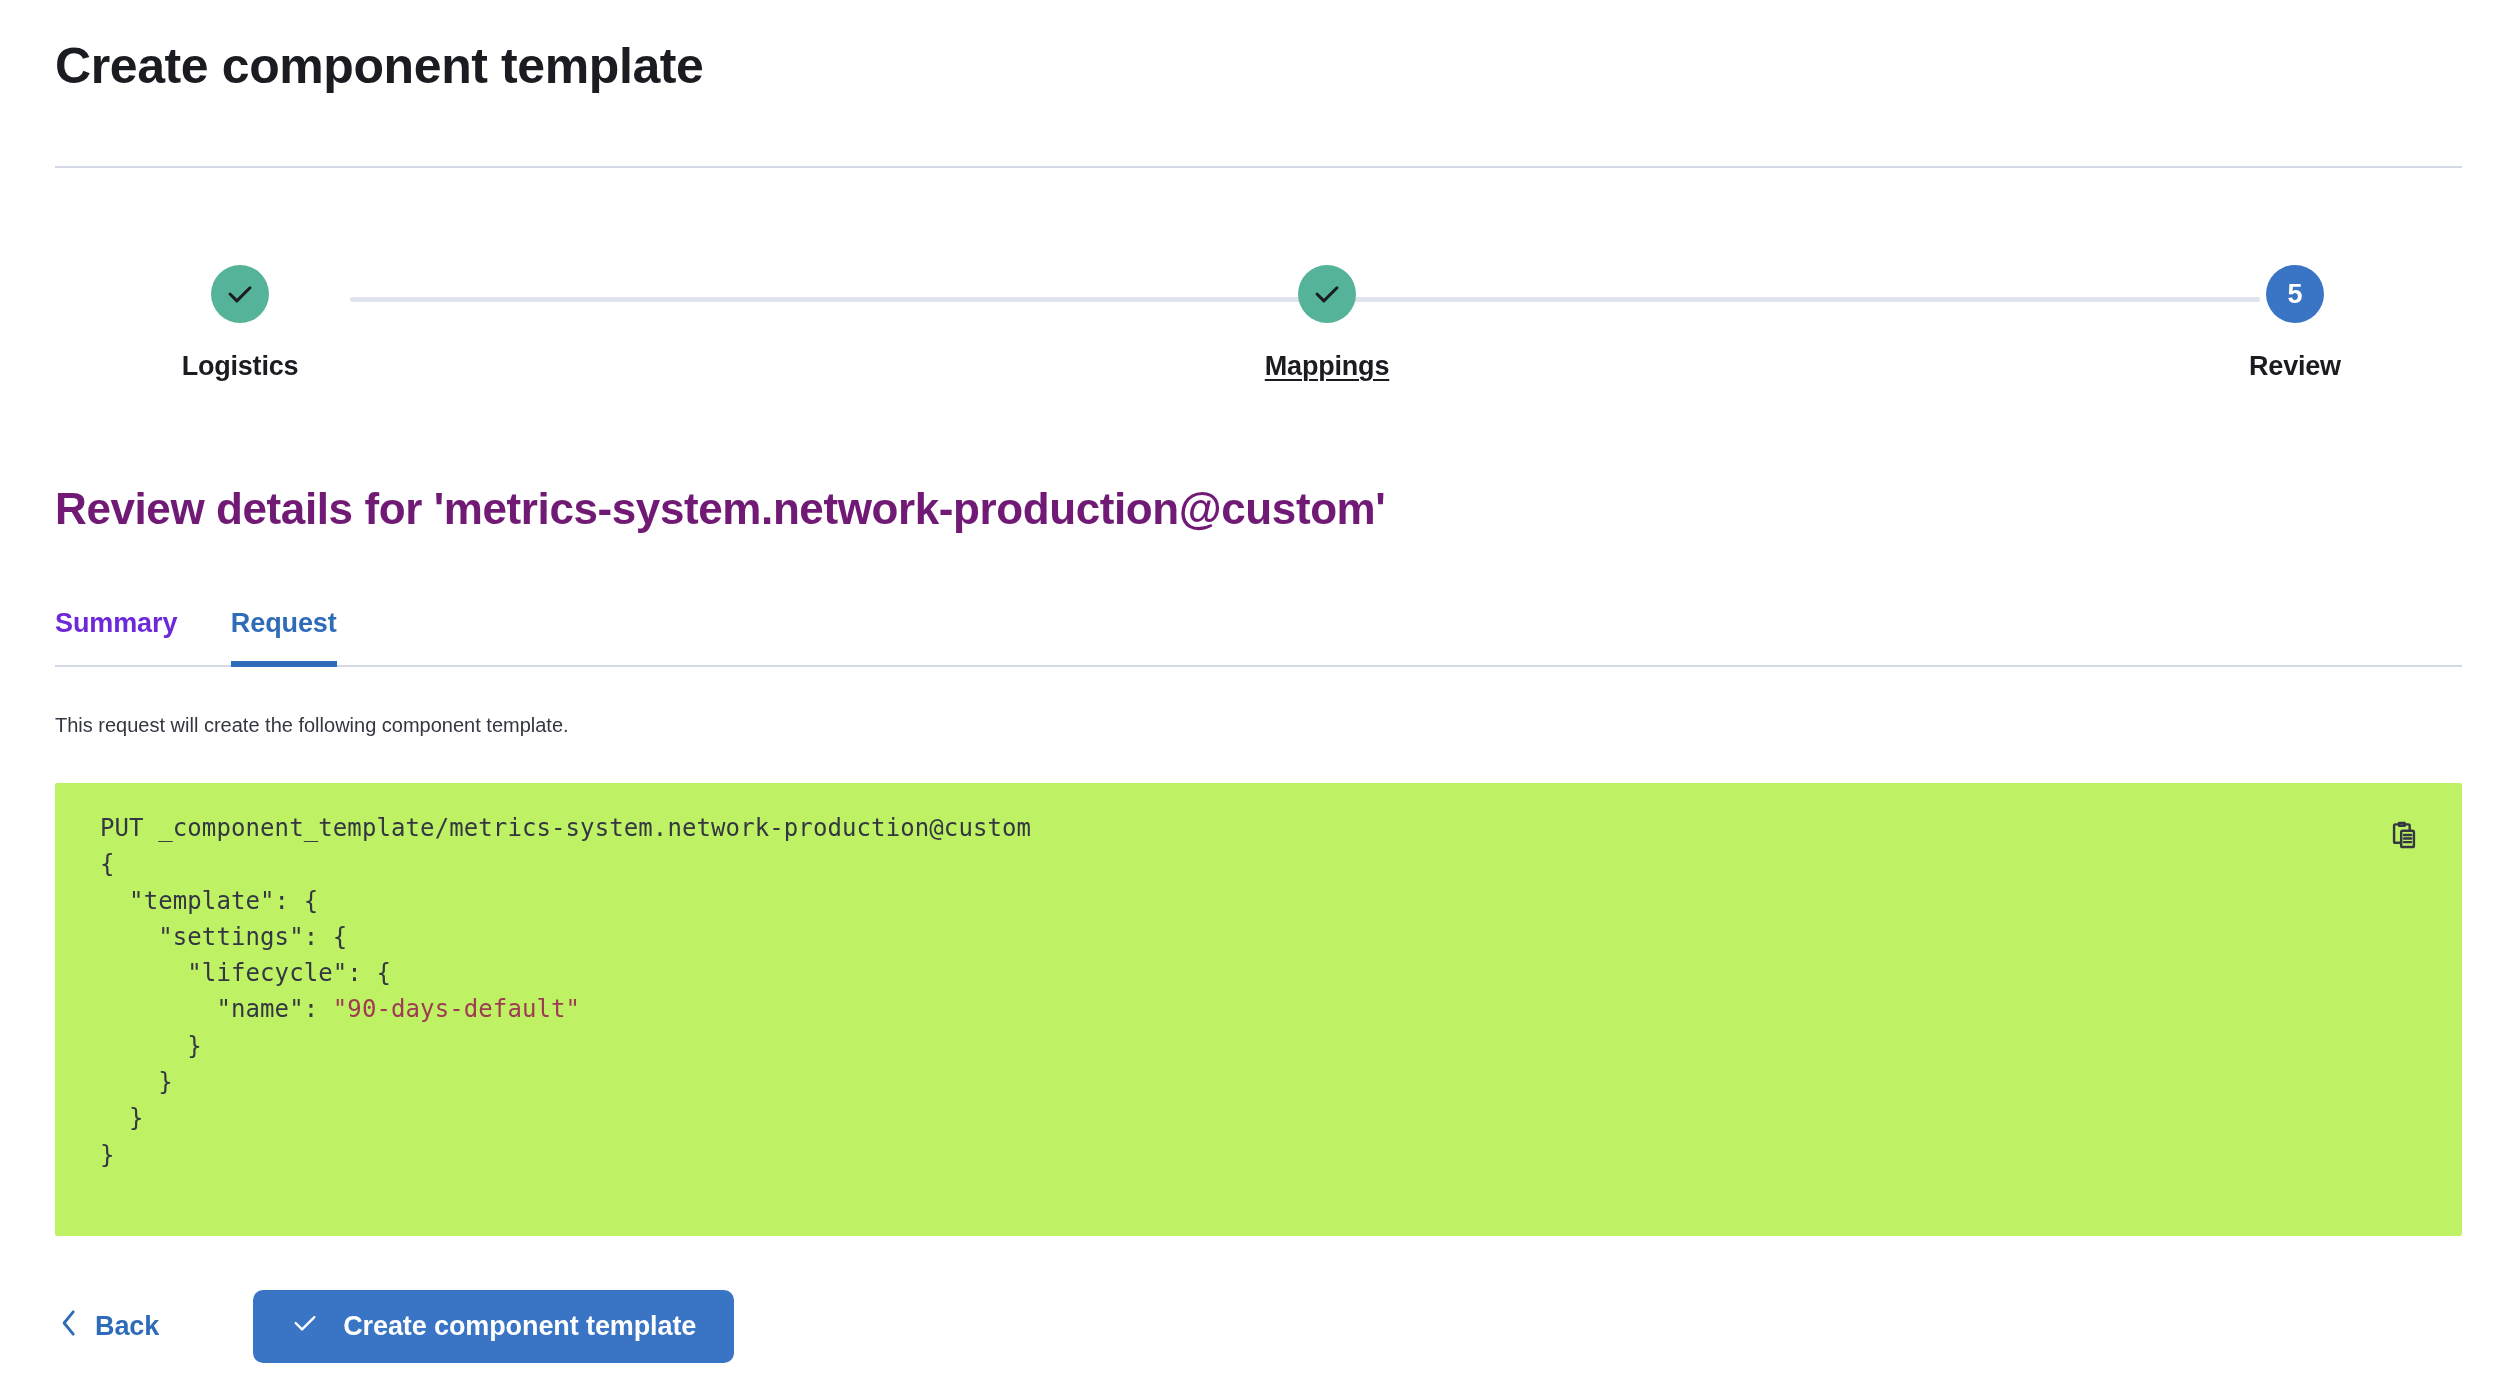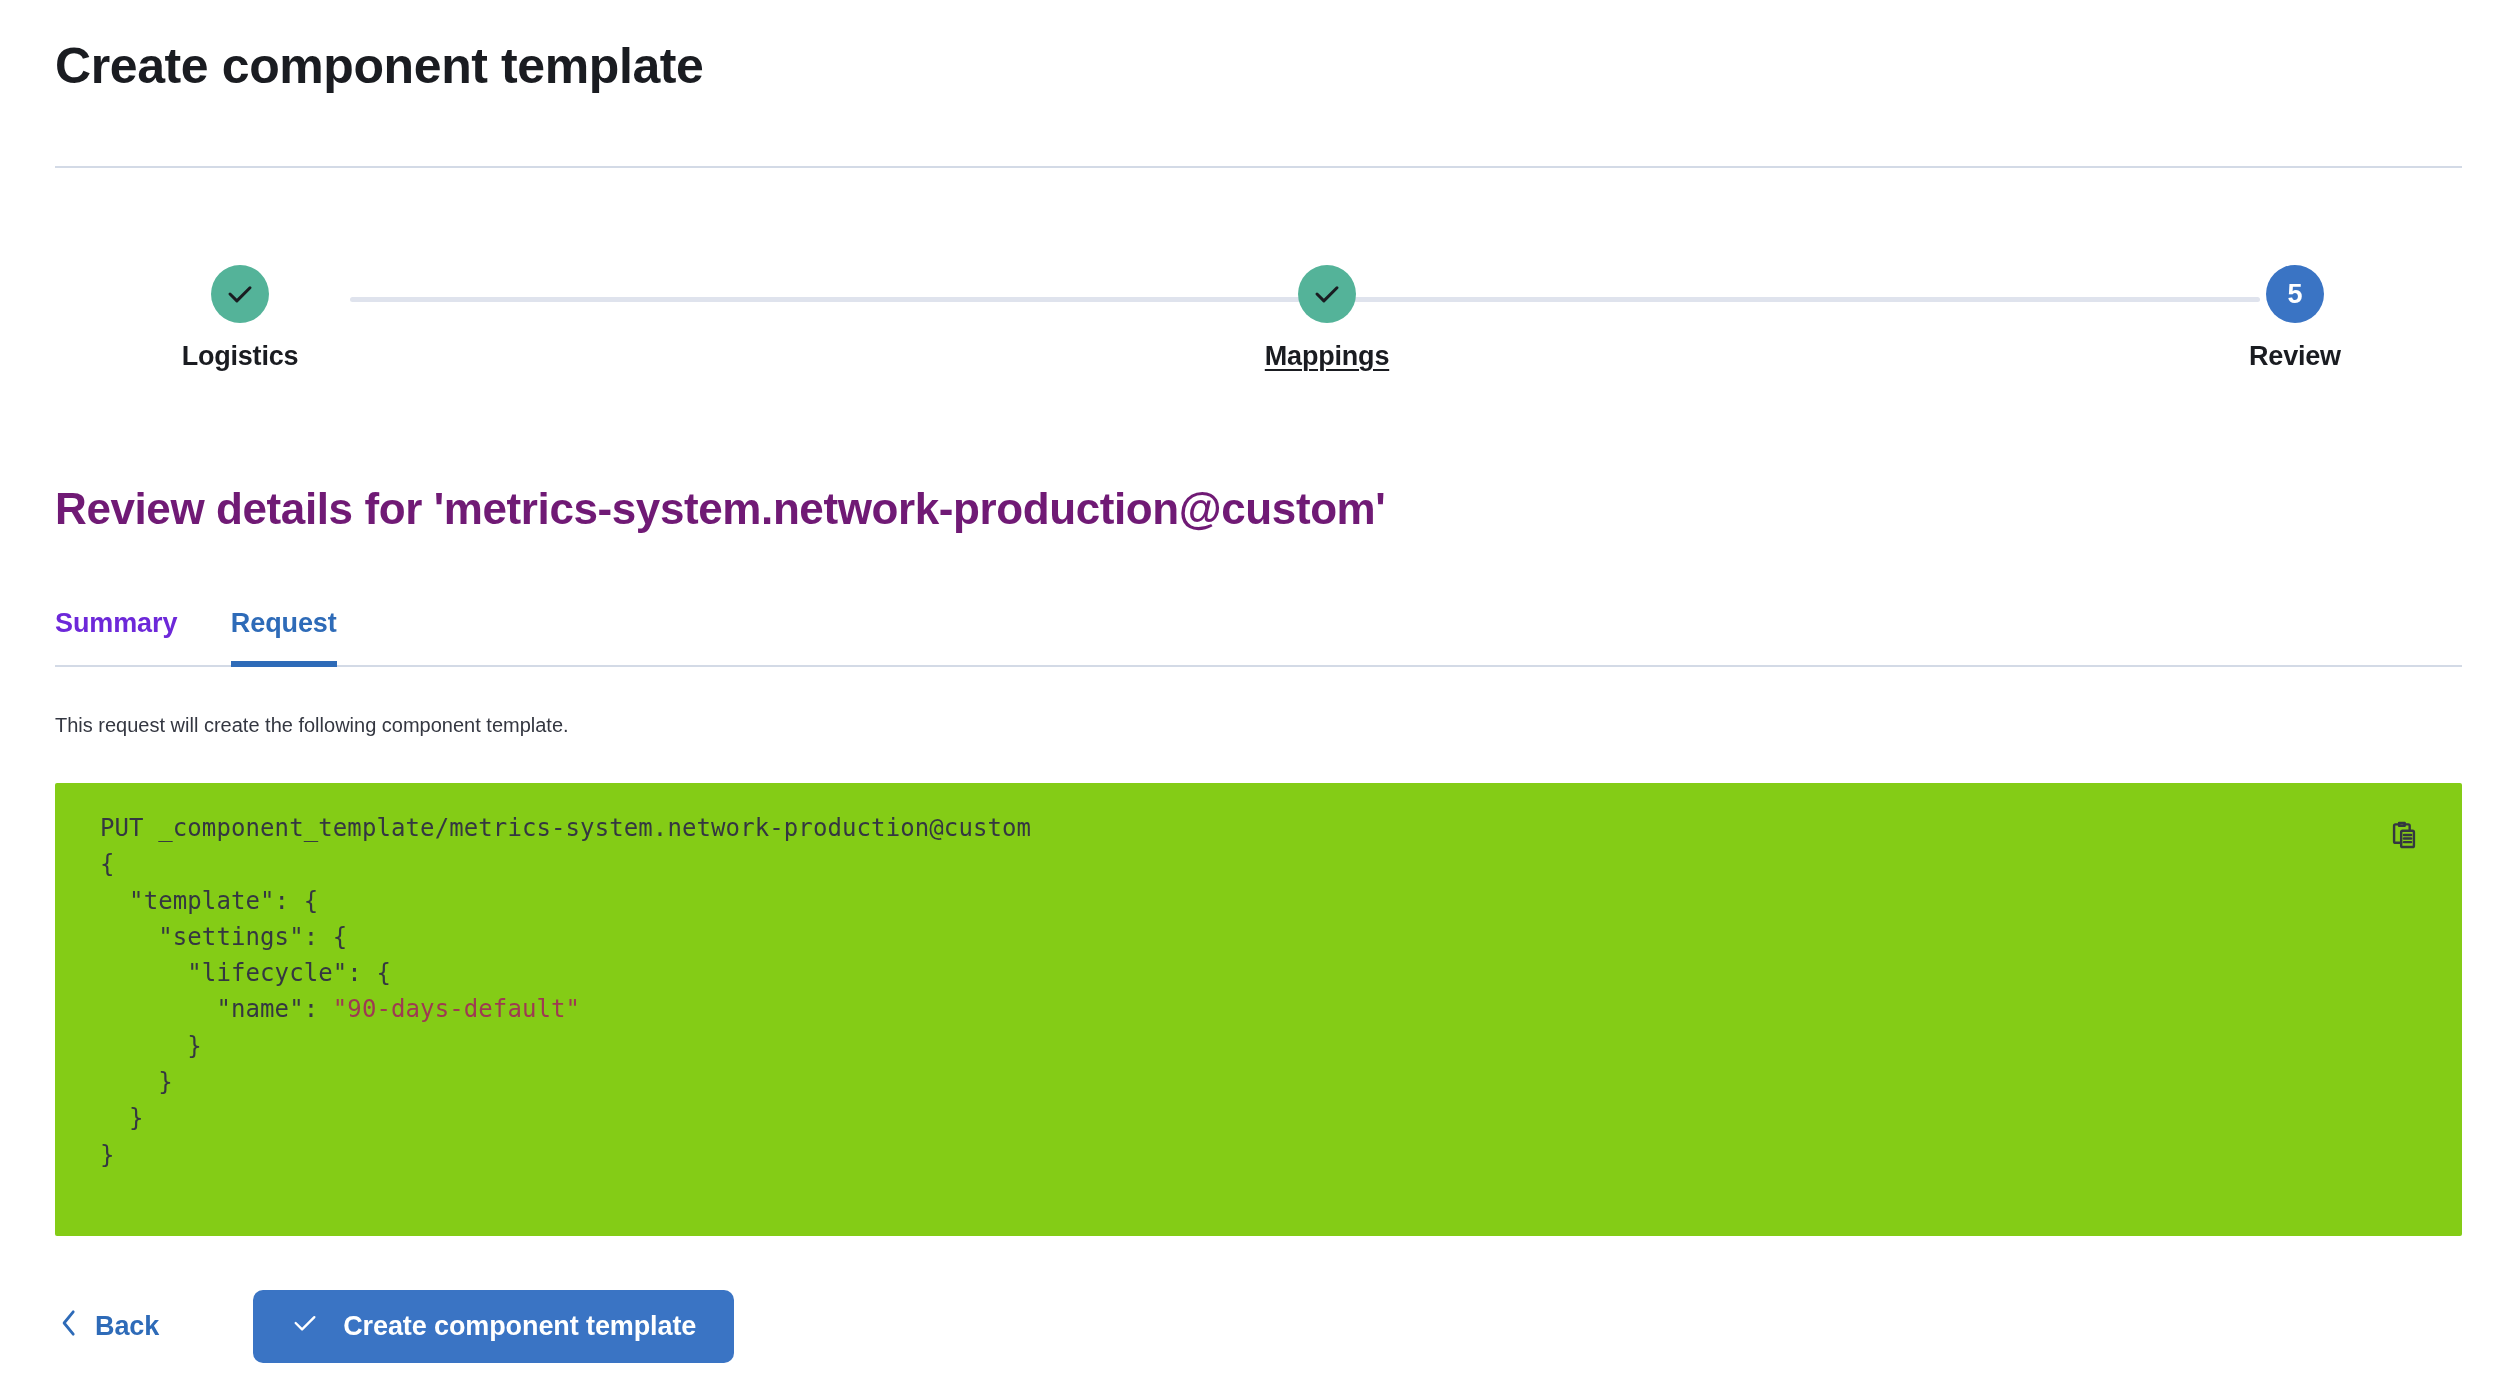--- a/index.html
+++ b/index.html
@@ -87,21 +87,21 @@
   .step-circle svg { display: block; }
 
   .step-number {
     font-size: 27px;
     font-weight: 600;
     color: #FFFFFF;
     line-height: 1;
   }
 
   .step-label {
-    margin-top: 18px;
+    margin-top: 28px;
     font-size: 27px;
     font-weight: 700;
     color: #1A1C21;
     letter-spacing: -0.2px;
   }
 
   .step-label.hovered {
     text-decoration: underline;
     text-underline-offset: 4px;
     text-decoration-thickness: 2px;
@@ -175,21 +175,21 @@
     color: #343741;
   }
 
   
   .code-block {
     position: absolute;
     left: 55px;
     top: 783px;
     width: 2407px;
     height: 453px;
-    background: #84cc16;
+    background: #bef264;
     border-radius: 2px;
   }
 
   .code-text {
     position: absolute;
     left: 45px;
     top: 27px;
     font-family: "DejaVu Sans Mono", monospace;
     font-size: 24px;
     line-height: 36.3px;

